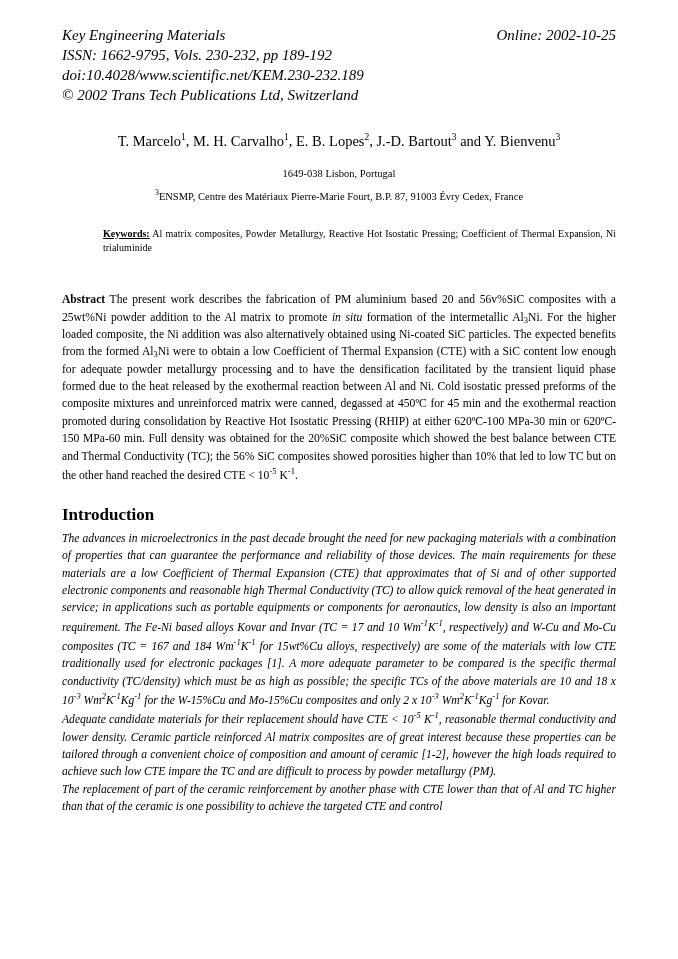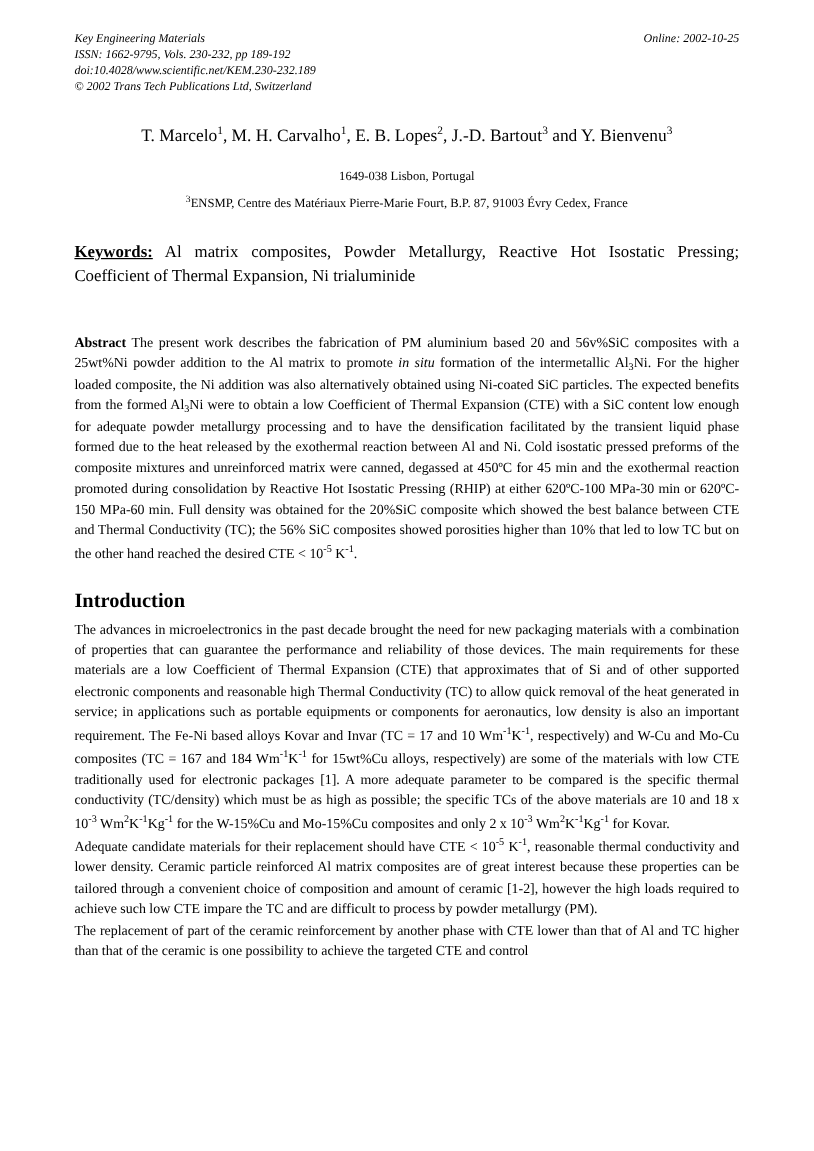--- a/index.html
+++ b/index.html
@@ -18,21 +18,21 @@
     position: relative;
     width: 678px;
     height: 959px;
     box-sizing: border-box;
     padding: 26px 62px 0 62px;
   }
 
   
   .header {
     position: relative;
-    font-size: 10px;
+    font-size: 15px;
     line-height: 1.33;
     font-style: italic;
   }
   .header .online {
     position: absolute;
     right: 0;
     top: 0;
     font-style: italic;
   }
   .header-line { display: block; }
@@ -75,23 +75,24 @@
   }
   .affils sup {
     font-size: 8px;
     vertical-align: super;
   }
   .affil { display: block; }
 
   
   .keywords {
     margin-top: 20px;
-    font-size: 14px;
+    font-size: 10px;
     line-height: 1.42;
     text-align: justify;
+    margin-left: 41px;
   }
   .keywords .kw-label {
     font-weight: bold;
     text-decoration: underline;
   }
 
   
   .abstract {
     margin-top: 36px;
     font-size: 11.6px;
@@ -118,20 +119,21 @@
     margin-top: 18px;
     font-weight: bold;
     font-size: 17px;
     line-height: 1.5;
   }
   .body-text {
     margin-top: 2px;
     font-size: 11.6px;
     line-height: 1.50;
     text-align: justify;
+    font-style: italic;
   }
   .body-text p {
     margin: 0;
   }
   .body-text p + p {
     margin-top: 0;
   }
   .ital { font-style: italic; }
 </style>
 </head>

